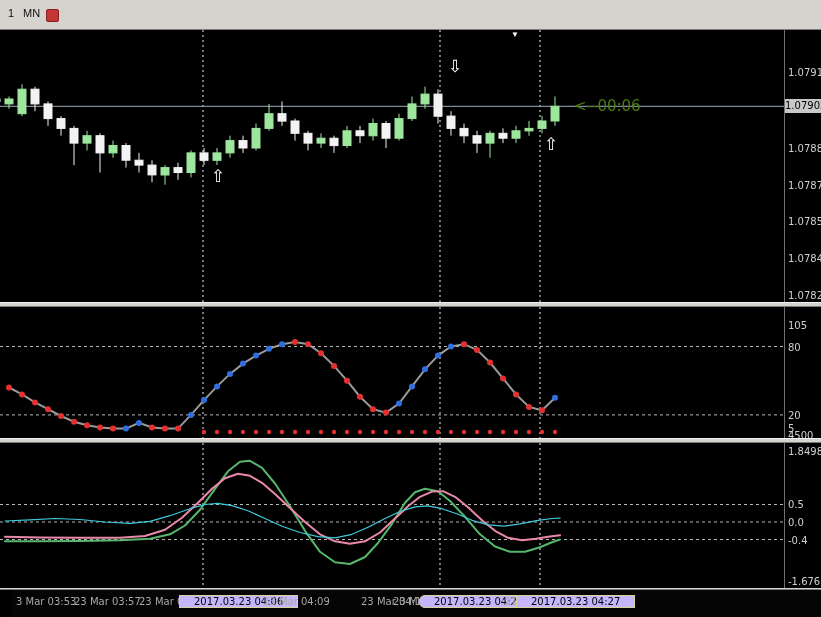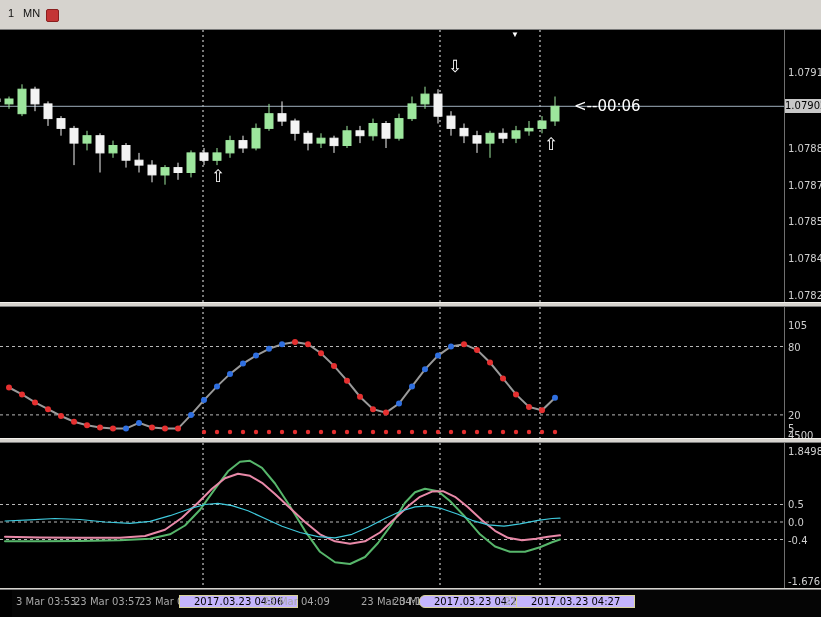--- a/index.html
+++ b/index.html
@@ -26,21 +26,21 @@
               font-family:"DejaVu Sans",sans-serif;}
   .price-box{position:absolute;left:0px;width:36px;height:14px;background:#c8c8c8;color:#000;
              font-size:10px;line-height:14px;text-align:center;font-family:"DejaVu Sans",sans-serif;z-index:4;}
   .timebar{position:absolute;left:12px;top:590px;width:821px;height:27px;background:#050505;z-index:5;}
   .time-label{position:absolute;top:6px;font-size:10px;color:#a8a8a8;white-space:nowrap;
               font-family:"DejaVu Sans",sans-serif;}
   .time-label.hl{background:#c4b5fd;color:#000;padding:0 14px;border:1px solid #d8d39a;top:5px;}
   .chart-arrow{position:absolute;color:#fff;font-size:17px;line-height:17px;z-index:5;
                font-family:"DejaVu Sans",sans-serif;}
   .top-marker{position:absolute;color:#fff;font-size:8px;line-height:8px;z-index:5;}
-  .annotation{position:absolute;color:#ffffff;font-size:15px;z-index:5;white-space:nowrap;
+  .annotation{position:absolute;color:#4d7c0f;font-size:15px;z-index:5;white-space:nowrap;
               font-family:"DejaVu Sans",sans-serif;}
 </style>
 </head>
 <body>
 
 <div class="screen">
 
   <div class="toolbar">
     <span class="tb-btn" style="left:8px">1</span>
     <span class="tb-btn" style="left:23px">MN</span>

